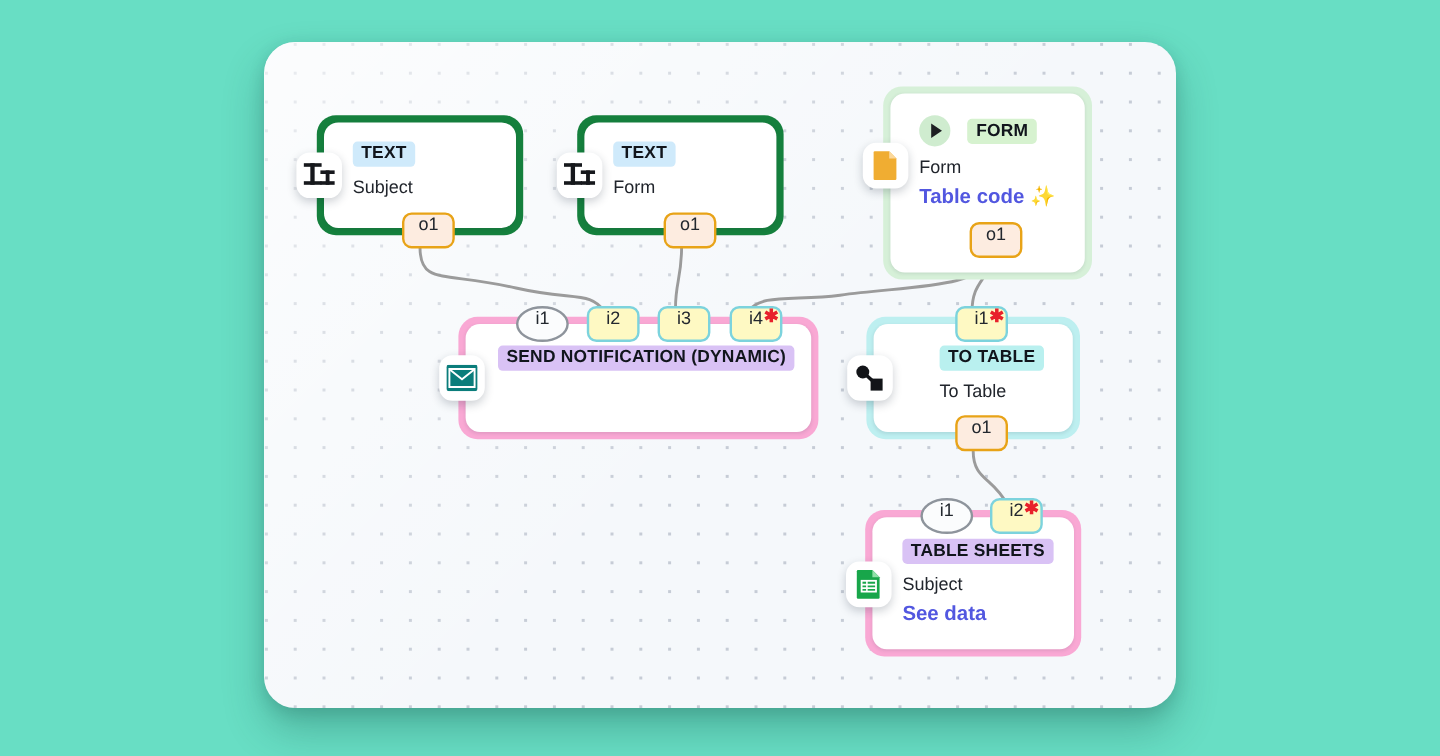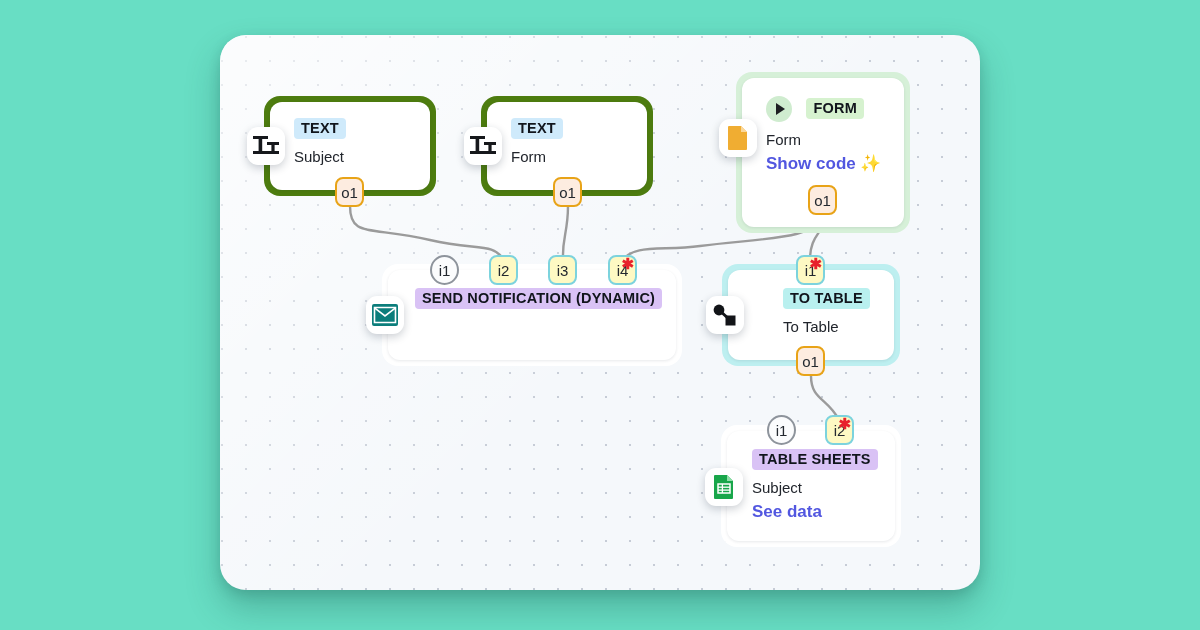--- a/index.html
+++ b/index.html
@@ -28,23 +28,23 @@
   }
 
   
   .wires{position:absolute;left:0;top:0;width:1200px;height:630px;pointer-events:none;}
   .wire{fill:none;stroke:#9b9b9b;stroke-width:2.4px;stroke-linecap:round;}
 
   
   .node{position:absolute;border-radius:16px;background:#fff;box-sizing:border-box;}
   .node .body{position:absolute;inset:6px;background:#fff;border-radius:12px;
     box-shadow:0 1px 3px rgba(30,40,60,.10);}
-  .node.blue  {background:#4d7c0f;}
+  .node.blue  {background:#15803d;}
   .node.green {background:#d6f0d8;}
-  .node.purple{background:#ffffff;}
+  .node.purple{background:#f9a8d4;}
   .node.cyan  {background:#bdeff0;}
 
   .badge{
     display:inline-block;font-weight:bold;font-size:14.5px;letter-spacing:.2px;
     color:#11151c;padding:2px 7px;border-radius:4px;line-height:1.15;
   }
   .badge.blue  {background:#cfeafb;}
   .badge.green {background:#d6f2cf;}
   .badge.purple{background:#d9c2f5;}
   .badge.cyan  {background:#b9f0ef;}
@@ -67,22 +67,22 @@
     display:inline-flex;align-items:center;justify-content:center;
     vertical-align:middle;margin-right:10px;
   }
   .play i{
     display:block;width:0;height:0;margin-left:3px;
     border-left:9px solid #1d1f22;border-top:6px solid transparent;border-bottom:6px solid transparent;
   }
 
   
   .port{
-    position:absolute;width:29px;height:30px;border-radius:8px;
-    display:flex;align-items:center;justify-content:center;
+    position:absolute;width:44px;height:30px;border-radius:8px;
+    display:flex;align-items:flex-start;justify-content:center;
     font-size:15px;color:#23282f;box-sizing:border-box;
   }
   .port.in   {background:#fef9c3;border:2.2px solid #7cd3dd;}
   .port.out  {background:#fdece0;border:2.2px solid #e8a317;}
   .port.empty{background:#fbfcfd;border:2.2px solid #8e949c;border-radius:50%;}
   .port .star{color:#e8212b;font-size:15px;font-weight:bold;
     position:absolute;right:1px;top:-1px;line-height:1;}
   .port .lbl{position:relative;}
 </style>
 </head>
@@ -151,21 +151,21 @@
   </div>
 
   <div class="node green" style="left:736px;top:72px;width:174px;height:161px;">
     <div class="body"></div>
     <div class="content" style="top:24px;">
       <span class="play">
           <i></i>
         </span>
       <span class="badge green">FORM</span>
       <div class="sub">Form</div>
-      <div class="link">Show code ✨</div>
+      <div class="link">Table code ✨</div>
     </div>
   </div>
   <div class="tile" style="left:719px;top:119px;">
     <svg width="22" height="26" viewBox="0 0 22 26">
       <path d="M2 1h12l6 6v17a1 1 0 0 1-1 1H2a1 1 0 0 1-1-1V2a1 1 0 0 1 1-1z" fill="#f0ad32"></path>
       <path d="M14 1l6 6h-6z" fill="#fbd89b"></path>
     </svg>
   </div>
   <div class="port out" style="left:808px;top:185px;">
     <span class="lbl">o1</span>

